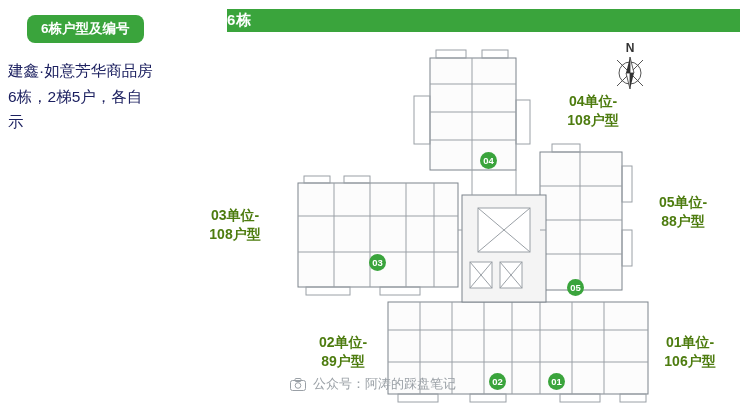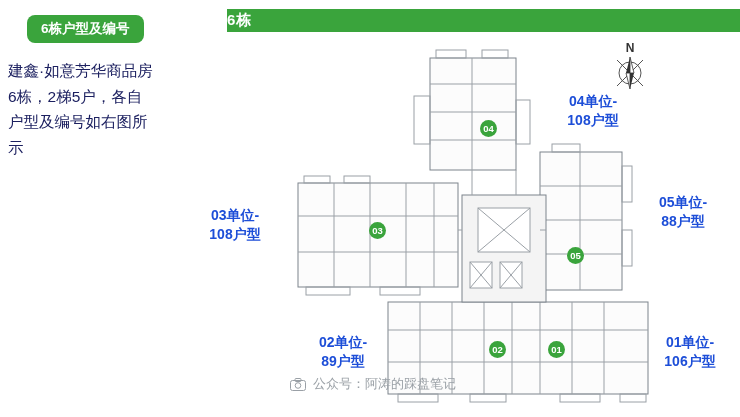--- a/index.html
+++ b/index.html
@@ -48,21 +48,21 @@
   }
   .plan-svg {
     position: absolute;
     left: 0; top: 0;
     width: 740px; height: 417px;
     pointer-events: none;
   }
   .unit-label {
     position: absolute;
     width: 90px;
-    color: #1d4ed8;
+    color: #4d7c0f;
     font-size: 14px;
     font-weight: 700;
     text-align: center;
     line-height: 19px;
   }
   .unit-label.u04 { left: 548px; top: 92px; }
   .unit-label.u03 { left: 190px; top: 206px; }
   .unit-label.u05 { left: 638px; top: 193px; }
   .unit-label.u02 { left: 298px; top: 333px; }
   .unit-label.u01 { left: 645px; top: 333px; }
@@ -70,20 +70,21 @@
     position: absolute;
     width: 17px; height: 17px;
     border-radius: 50%;
     background: #3aa43c;
     color: #ffffff;
     font-size: 9.5px;
     font-weight: 700;
     display: flex;
     align-items: center;
     justify-content: center;
+    margin-top: 32px;
   }
   .marker.m04 { left: 480px; top: 120px; }
   .marker.m03 { left: 369px; top: 222px; }
   .marker.m05 { left: 567px; top: 247px; }
   .marker.m02 { left: 489px; top: 341px; }
   .marker.m01 { left: 548px; top: 341px; }
   .compass {
     position: absolute;
     left: 602px; top: 40px;
     width: 56px; height: 54px;
@@ -108,21 +109,20 @@
     <span>6栋</span>
   </div>
 
   <div class="badge">
     <span>6栋户型及编号</span>
   </div>
 
   <div class="description">
     <div>建鑫·如意芳华商品房</div>
     <div>6栋，2梯5户，各自</div>
-    <div>户型及编号如右图所</div>
     <div>示</div>
   </div>
 
   <svg class="plan-svg" viewBox="0 0 740 417">
     <g stroke="#9aa0a6" stroke-width="1" fill="none">
 
       <rect x="430" y="58" width="86" height="112" fill="#fcfcfc" stroke="#7d848c"></rect>
       <line x1="430" y1="84" x2="516" y2="84"></line>
       <line x1="430" y1="112" x2="516" y2="112"></line>
       <line x1="430" y1="140" x2="516" y2="140"></line>

